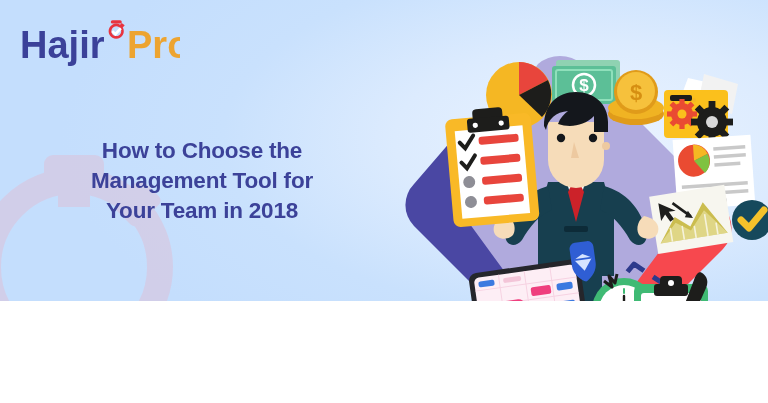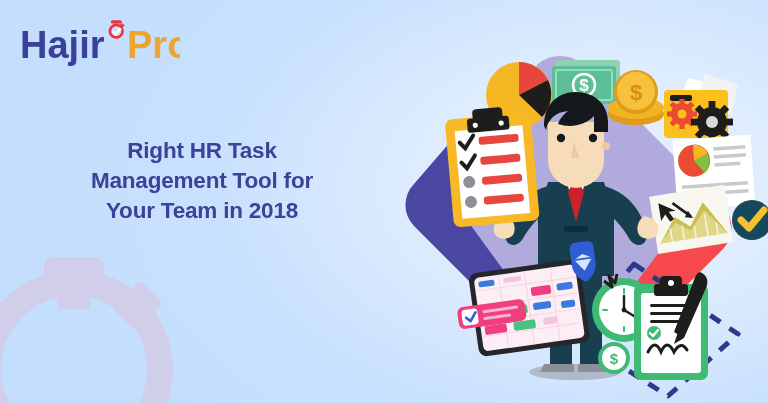--- a/index.html
+++ b/index.html
@@ -6,21 +6,21 @@
     margin: 0;
     padding: 0;
     background: #ffffff;
   }
   body {
     font-family: "Liberation Sans", sans-serif;
   }
   .banner {
     position: relative;
     width: 768px;
-    height: 403px;
+    height: 301px;
     overflow: hidden;
     background:
       radial-gradient(ellipse 70% 85% at 78% 46%, #eaf3ff 0%, #dcebfe 38%, #c9e1fd 70%, #c4defd 100%);
   }
 
   
   .watermark {
     position: absolute;
     left: -42px;
     bottom: -68px;
@@ -97,21 +97,21 @@
       </g>
 
       <text x="0" y="40" font-family="'Liberation Sans', sans-serif" font-size="38" font-weight="bold" fill="#3b4199">Hajir</text>
 
       <text x="107" y="40" font-family="'Liberation Sans', sans-serif" font-size="38" font-weight="bold" fill="#eda430">Pro</text>
     </svg>
 
   </div>
 
   <div class="headline">
-    <div>Right HR Task</div>
+    <div>How to Choose the</div>
     <div>Management Tool for</div>
     <div>Your Team in 2018</div>
   </div>
 
   <div class="art">
   <svg width="382" height="369" viewBox="0 0 382 369" aria-hidden="true">
 
     <g>
 
       <path d="M118 92 L185 159 a30 30 0 0 1 0 42 L132 254 a30 30 0 0 1 -42 0 L28 192 a30 30 0 0 1 0 -42 L78 92 a30 30 0 0 1 40 0 Z" fill="#4a47a3"></path>

